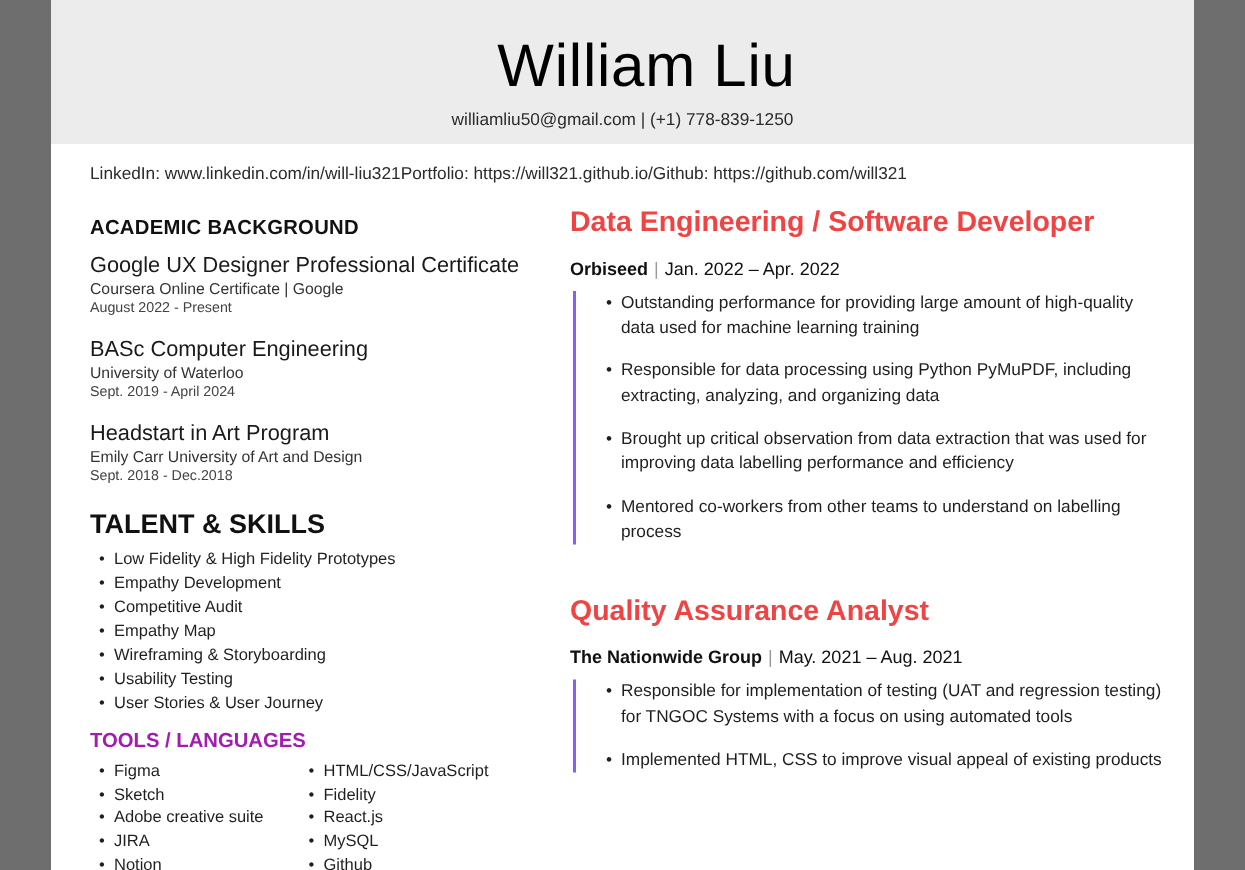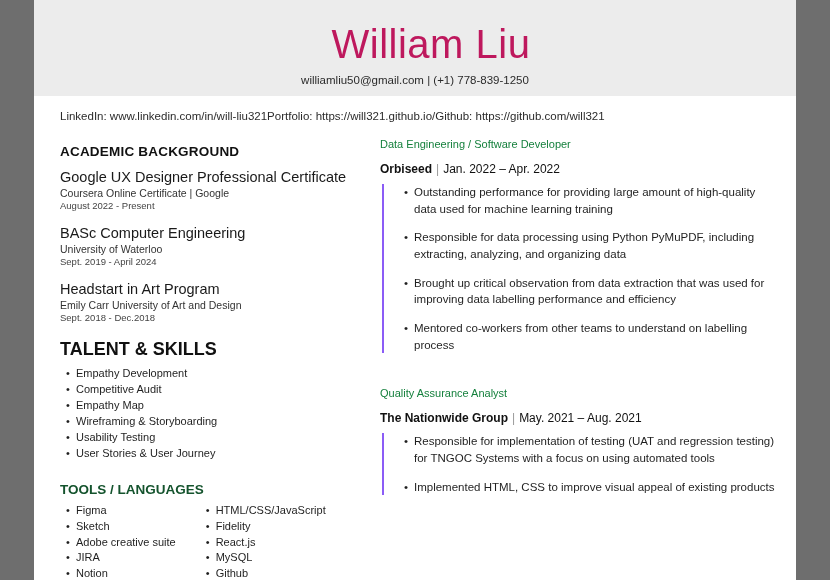--- a/index.html
+++ b/index.html
@@ -23,21 +23,21 @@
     overflow: hidden;
   }
   .header {
     background: #ececec;
     padding: 22px 0 10px 0;
     text-align: center;
   }
   .name {
     font-size: 40px;
     font-weight: normal;
-    color: #be185d;
+    color: #000000;
     letter-spacing: 0.5px;
     line-height: 1.1;
     margin: 0;
     padding-left: 32px;
   }
   .contact {
     font-size: 11.5px;
     color: #2b2b2b;
     margin-top: 8px;
   }
@@ -107,32 +107,32 @@
   }
   .skills-title {
     font-size: 18px;
     font-weight: bold;
     margin: 16px 0 6px 0;
     color: #111;
   }
   .tools-title {
     font-size: 13.5px;
     font-weight: bold;
-    margin: 20px 0 6px 0;
-    color: #14532d;
+    margin: 8px 0 6px 0;
+    color: #a21caf;
   }
   .tools-cols {
     display: flex;
     gap: 24px;
   }
   .tools-cols ul { margin-top: 0; }
   .job-role {
-    font-size: 11px;
-    font-weight: normal;
-    color: #15803d;
+    font-size: 19px;
+    font-weight: bold;
+    color: #ef4444;
     margin: 0 0 12px 0;
   }
   .company-line {
     font-size: 12px;
     color: #111;
     margin: 0 0 8px 0;
   }
   .company-line .company { font-weight: bold; }
   .company-line .sep { color: #999; padding: 0 4px; }
   .company-line .dates { font-weight: normal; }
@@ -178,20 +178,21 @@
       </div>
 
       <div class="entry">
         <div class="entry-title">Headstart in Art Program</div>
         <div class="entry-sub">Emily Carr University of Art and Design</div>
         <div class="entry-date">Sept. 2018 - Dec.2018</div>
       </div>
 
       <div class="skills-title">TALENT &amp; SKILLS</div>
       <ul class="bullets">
+        <li>Low Fidelity &amp; High Fidelity Prototypes</li>
         <li>Empathy Development</li>
         <li>Competitive Audit</li>
         <li>Empathy Map</li>
         <li>Wireframing &amp; Storyboarding</li>
         <li>Usability Testing</li>
         <li>User Stories &amp; User Journey</li>
       </ul>
 
       <div class="tools-title">TOOLS / LANGUAGES</div>
       <div class="tools-cols">

